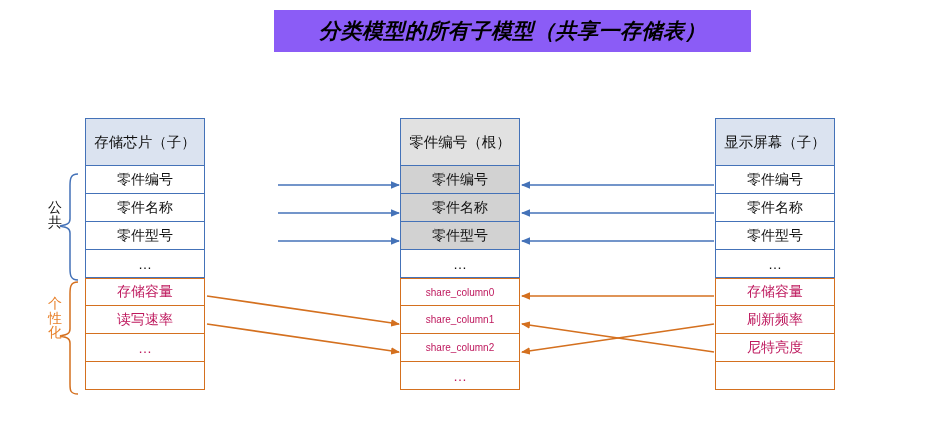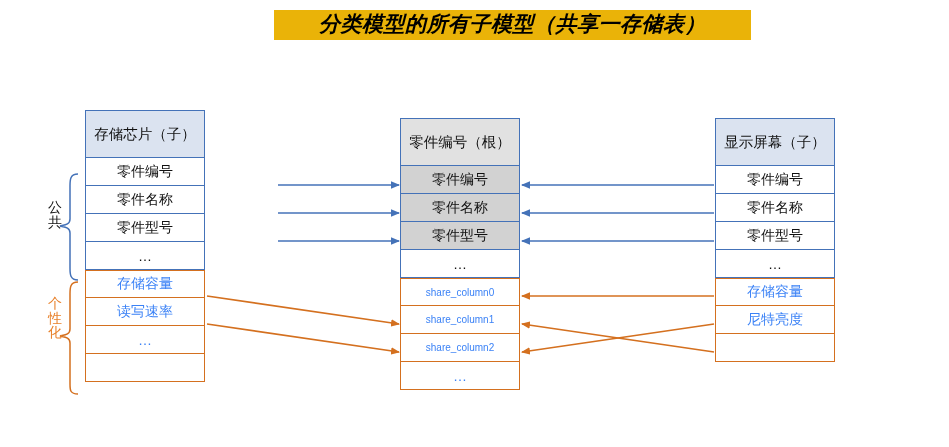--- a/index.html
+++ b/index.html
@@ -20,23 +20,24 @@
     width: 949px;
     height: 447px;
   }
 
   
   .title-band {
     position: absolute;
     left: 274px;
     top: 10px;
     width: 477px;
-    height: 30px;
-    background: #eab308;
+    height: 42px;
+    background: #8b5cf6;
     display: flex;
+    align-items: center;
     justify-content: center;
   }
   .title-text {
     font-size: 21px;
     font-weight: bold;
     font-style: italic;
     color: #000000;
     letter-spacing: 0.5px;
     white-space: nowrap;
   }
@@ -86,21 +87,21 @@
   }
   .row.blue.shaded {
     background: #d2d2d2;
   }
   
   .row.orange {
     border-left: 1px solid #d4701f;
     border-right: 1px solid #d4701f;
     border-bottom: 1px solid #d4701f;
     background: #ffffff;
-    color: #3b82f6;
+    color: #be185d;
   }
   .row.orange.first {
     border-top: 1px solid #d4701f;
   }
   .row.mono {
     font-family: "Liberation Sans", "DejaVu Sans", sans-serif;
     font-size: 10px;
   }
 
   
@@ -175,21 +176,21 @@
     <span>公</span>
     <span>共</span>
   </div>
 
   <div class="brace-label label-custom" style="left:44px; top:296px; width:22px;">
     <span>个</span>
     <span>性</span>
     <span>化</span>
   </div>
 
-  <div class="table" style="left:85px; top:110px;border-radius:31px;">
+  <div class="table" style="left:85px; top:118px;border-radius:31px;">
     <div class="tbl-header blue-head">存储芯片（子）</div>
     <div class="row blue">零件编号</div>
     <div class="row blue">零件名称</div>
     <div class="row blue">零件型号</div>
     <div class="row blue">…</div>
     <div class="row orange first">存储容量</div>
     <div class="row orange">读写速率</div>
     <div class="row orange">…</div>
     <div class="row orange"></div>
   </div>
@@ -206,17 +207,18 @@
     <div class="row orange">…</div>
   </div>
 
   <div class="table" style="left:715px; top:118px;">
     <div class="tbl-header blue-head">显示屏幕（子）</div>
     <div class="row blue">零件编号</div>
     <div class="row blue">零件名称</div>
     <div class="row blue">零件型号</div>
     <div class="row blue">…</div>
     <div class="row orange first">存储容量</div>
+    <div class="row orange">刷新频率</div>
     <div class="row orange">尼特亮度</div>
     <div class="row orange"></div>
   </div>
 
 </div>
 
 </body></html>

